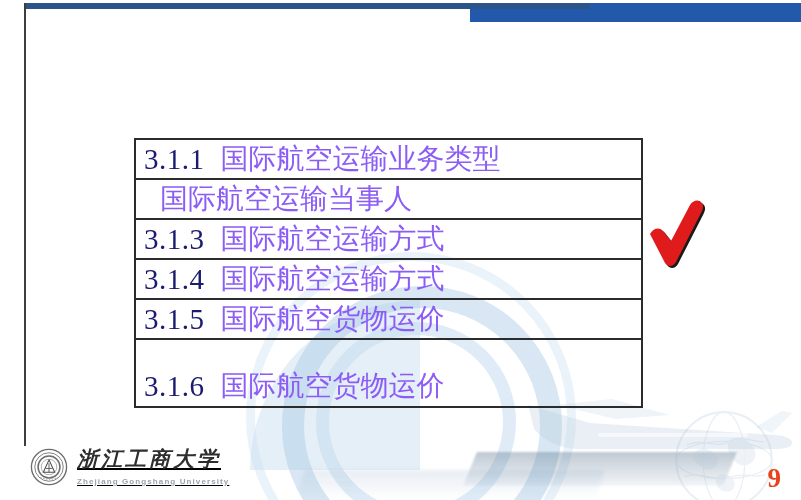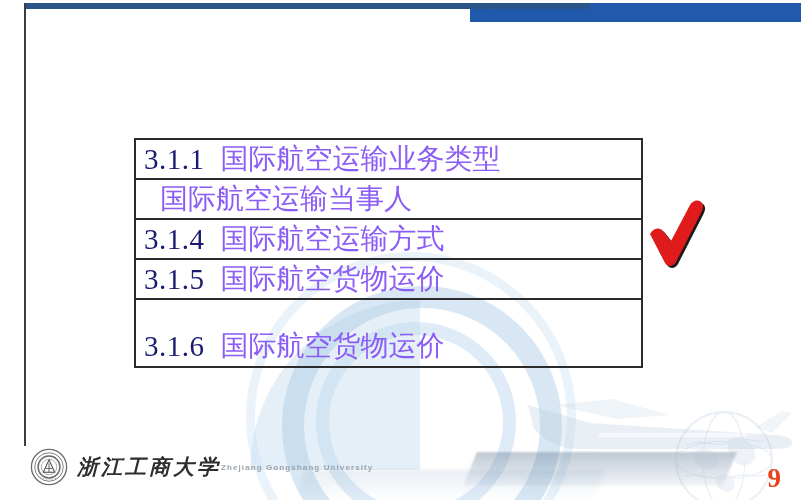--- a/index.html
+++ b/index.html
@@ -186,21 +186,23 @@
     align-items: center;
     gap: 9px;
   }
   .logo-seal {
     width: 38px; height: 38px;
     flex: 0 0 38px;
   }
   .logo-seal svg { display: block; width: 100%; height: 100%; }
   .logo-words {
     display: flex;
+    flex-direction: column;
     justify-content: center;
+    text-decoration: underline;
   }
   .logo-cn {
     font-family: "DejaVu Sans", "Liberation Sans", sans-serif;
     font-size: 21px;
     font-weight: bold;
     color: #2e2e2e;
     letter-spacing: 3px;
     line-height: 1.05;
     font-style: italic;
   }
@@ -283,20 +285,24 @@
 
     <div class="toc-row">
       <span class="toc-num">3.1.1</span>
       <span class="toc-text">国际航空运输业务类型</span>
     </div>
 
     <div class="toc-row">
       <span class="toc-text">国际航空运输当事人</span>
     </div>
 
+    <div class="toc-row">
+      <span class="toc-num">3.1.3</span>
+      <span class="toc-text">国际航空运输方式</span>
+    </div>
 
     <div class="toc-row">
       <span class="toc-num">3.1.4</span>
       <span class="toc-text">国际航空运输方式</span>
     </div>
 
     <div class="toc-row">
       <span class="toc-num">3.1.5</span>
       <span class="toc-text">国际航空货物运价</span>
     </div>

